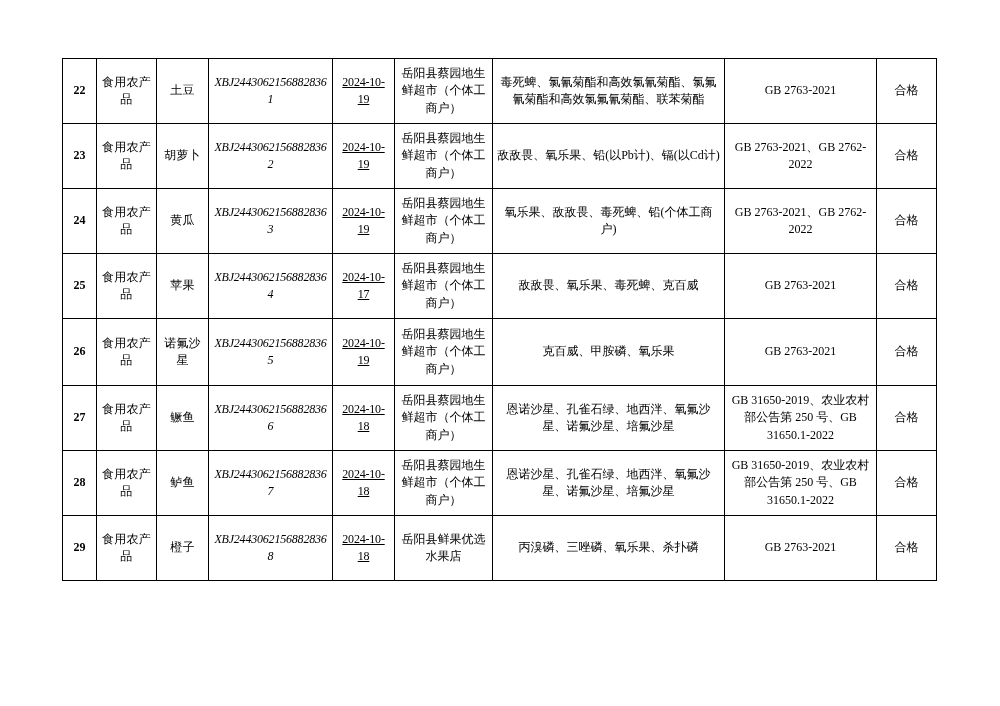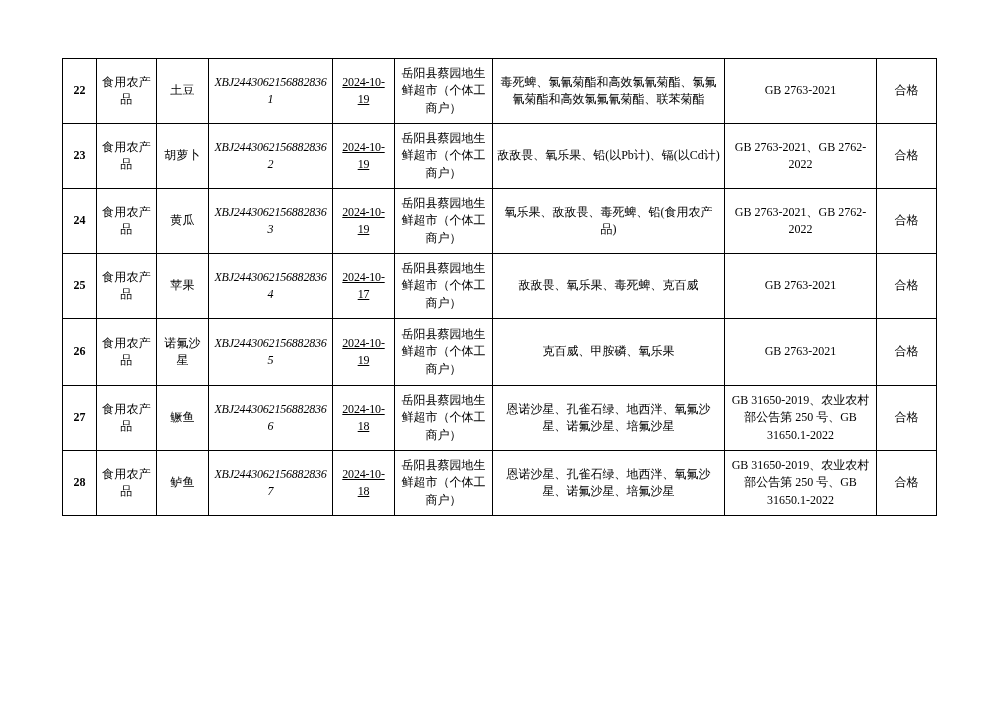--- a/index.html
+++ b/index.html
@@ -113,21 +113,21 @@
           <td class="cell-std">GB 2763-2021、GB 2762-2022</td>
           <td class="cell-result">合格</td>
         </tr>
         <tr class="row-h1">
           <td class="cell-idx">24</td>
           <td class="cell-cat">食用农产品</td>
           <td class="cell-name">黄瓜</td>
           <td class="cell-code">XBJ24430621568828363</td>
           <td class="cell-date">2024-10-19</td>
           <td class="cell-org">岳阳县蔡园地生鲜超市（个体工商户）</td>
-          <td class="cell-items">氧乐果、敌敌畏、毒死蜱、铅(食用农产品)</td>
+          <td class="cell-items">氧乐果、敌敌畏、毒死蜱、铅(个体工商户)</td>
           <td class="cell-std">GB 2763-2021、GB 2762-2022</td>
           <td class="cell-result">合格</td>
         </tr>
         <tr class="row-h1">
           <td class="cell-idx">25</td>
           <td class="cell-cat">食用农产品</td>
           <td class="cell-name">苹果</td>
           <td class="cell-code">XBJ24430621568828364</td>
           <td class="cell-date">2024-10-17</td>
           <td class="cell-org">岳阳县蔡园地生鲜超市（个体工商户）</td>
@@ -161,16 +161,27 @@
           <td class="cell-idx">28</td>
           <td class="cell-cat">食用农产品</td>
           <td class="cell-name">鲈鱼</td>
           <td class="cell-code">XBJ24430621568828367</td>
           <td class="cell-date">2024-10-18</td>
           <td class="cell-org">岳阳县蔡园地生鲜超市（个体工商户）</td>
           <td class="cell-items">恩诺沙星、孔雀石绿、地西泮、氧氟沙星、诺氟沙星、培氟沙星</td>
           <td class="cell-std">GB 31650-2019、农业农村部公告第 250 号、GB 31650.1-2022</td>
           <td class="cell-result">合格</td>
         </tr>
+        <tr class="row-h1">
+          <td class="cell-idx">29</td>
+          <td class="cell-cat">食用农产品</td>
+          <td class="cell-name">橙子</td>
+          <td class="cell-code">XBJ24430621568828368</td>
+          <td class="cell-date">2024-10-18</td>
+          <td class="cell-org">岳阳县鲜果优选水果店</td>
+          <td class="cell-items">丙溴磷、三唑磷、氧乐果、杀扑磷</td>
+          <td class="cell-std">GB 2763-2021</td>
+          <td class="cell-result">合格</td>
+        </tr>
       </tbody>
     </table>
   </div>
 </div>
 
 </body></html>

